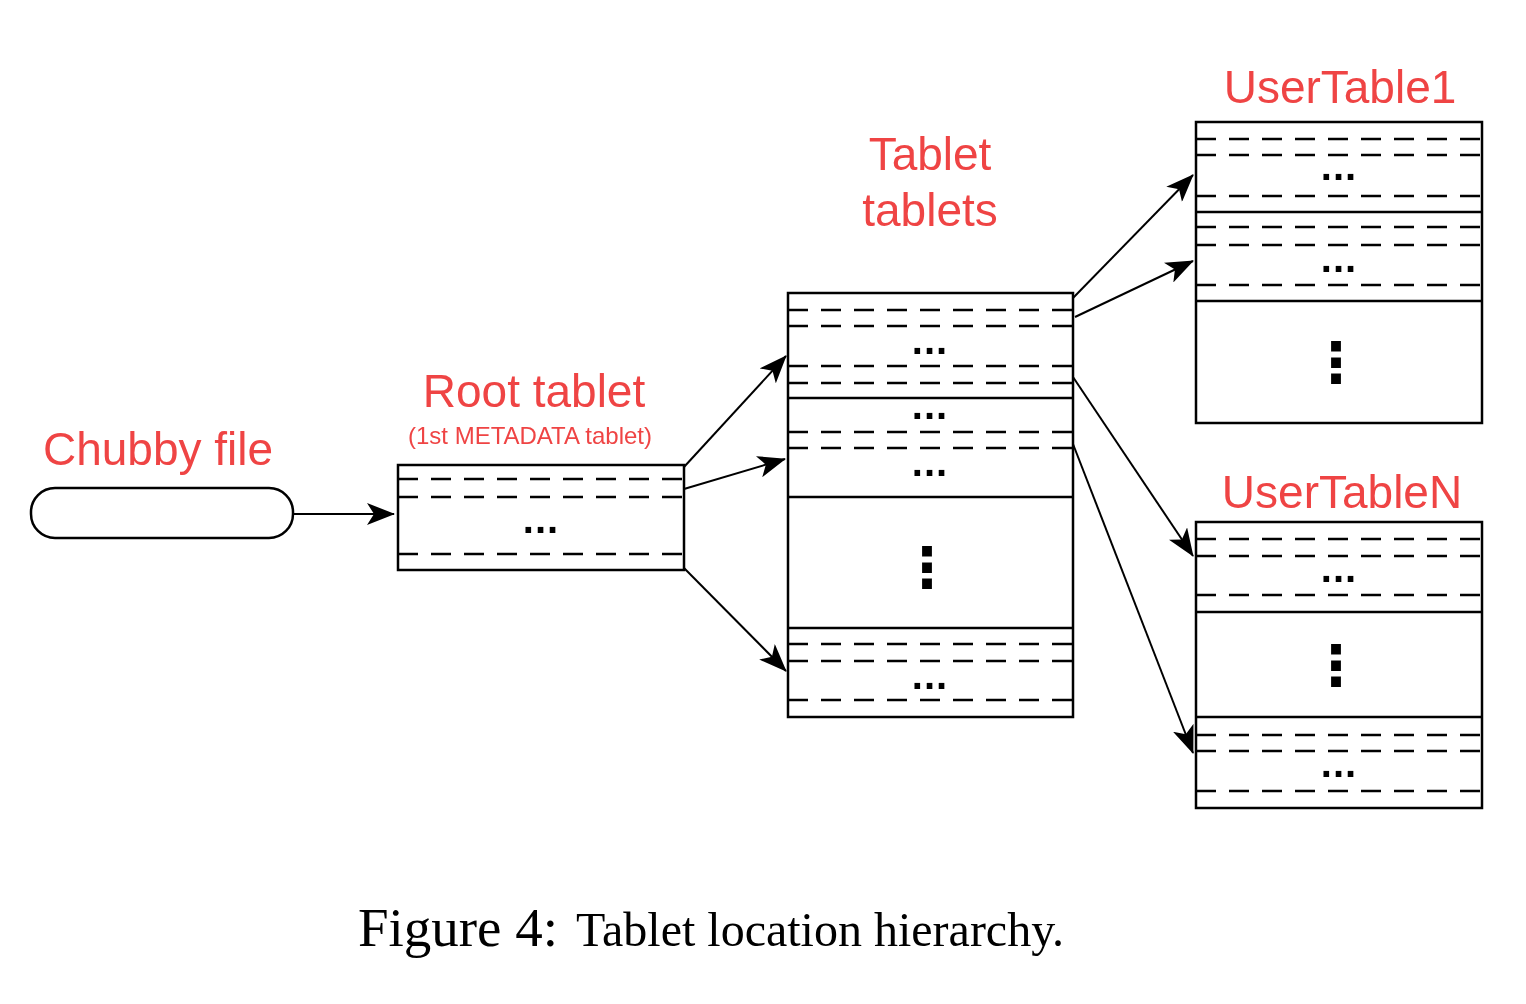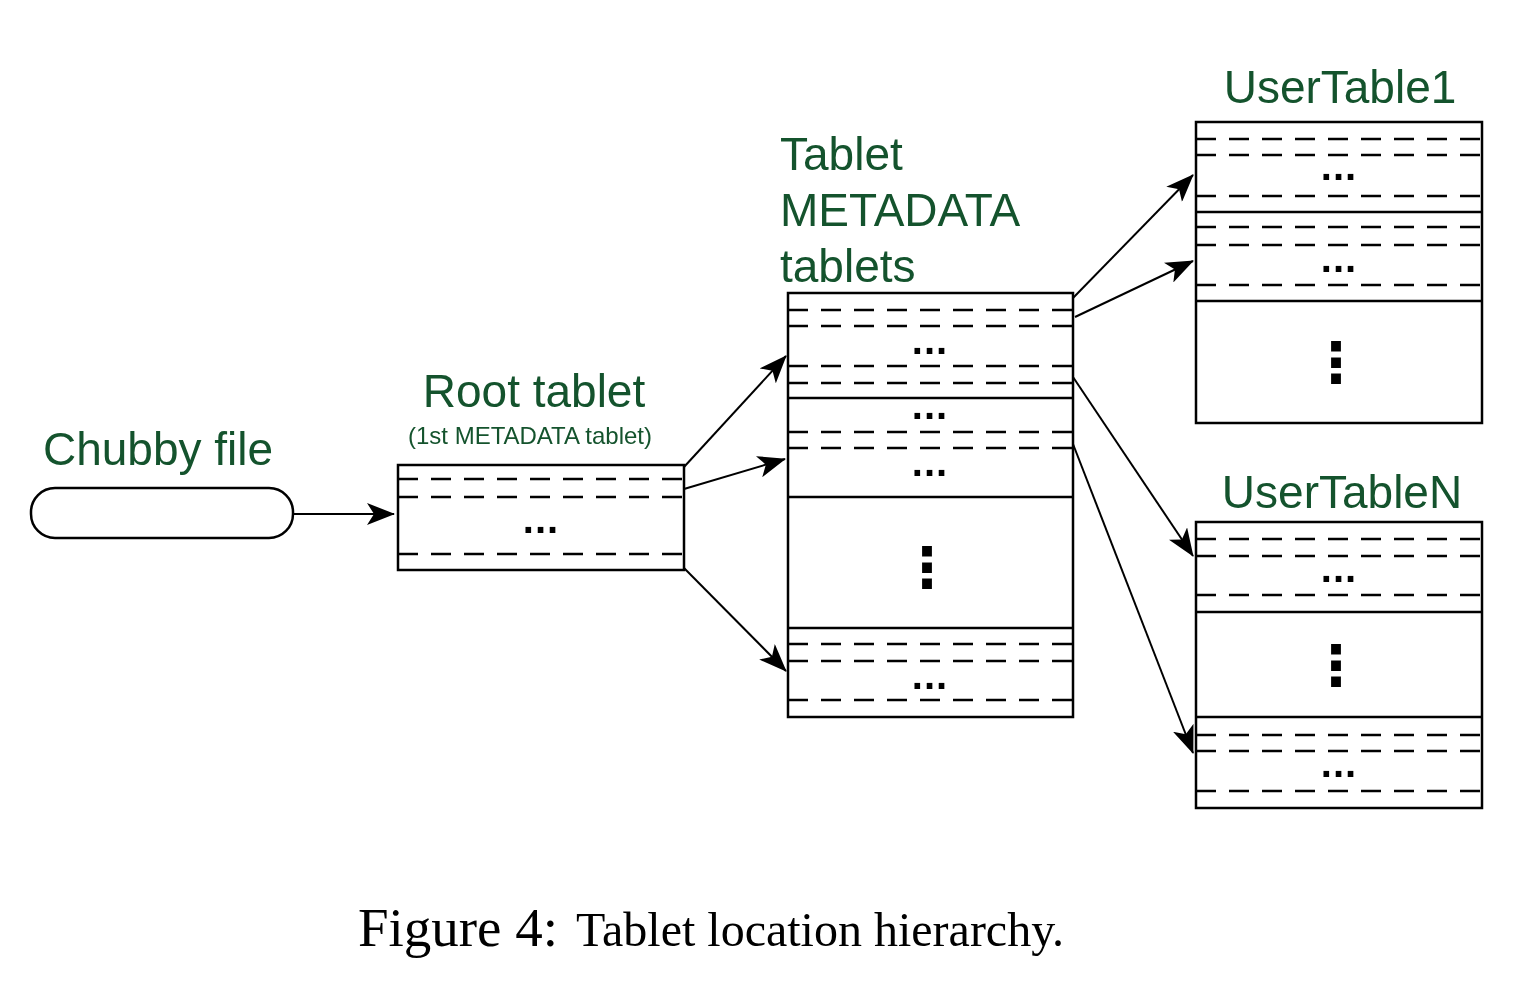--- a/index.html
+++ b/index.html
@@ -9,22 +9,23 @@
     height: 1004px;
     background: #ffffff;
     overflow: hidden;
     font-family: "Liberation Sans", "DejaVu Sans", sans-serif;
     color: #000;
   }
   .layer { position: absolute; left: 0; top: 0; }
   .lbl {
     position: absolute;
     transform: translateX(-50%);
+    text-align: center;
     white-space: nowrap;
-    color: #14532d;
+    color: #ef4444;
   }
   .lbl-main  { font-size: 46px; line-height: 50px; }
   .lbl-sub   { font-size: 24px; line-height: 32px; }
   .lbl-multi { font-size: 46px; line-height: 56px; white-space: normal; width: 300px; }
   .hdots {
     position: absolute;
     transform: translateX(-50%);
     font-weight: bold;
     font-size: 40px;
     line-height: 40px;
@@ -121,21 +122,20 @@
     <line x1="1073" y1="444" x2="1193" y2="753" stroke="#000" stroke-width="2" marker-end="url(#ah)"></line>
   </svg>
 
   <div class="lbl lbl-main" style="left:158px; top:424px;">Chubby file</div>
 
   <div class="lbl lbl-main" style="left:534px; top:366px;">Root tablet</div>
   <div class="lbl lbl-sub" style="left:530px; top:420px;">(1st METADATA tablet)</div>
 
   <div class="lbl lbl-multi" style="left:930px; top:126px;">
     <div>Tablet</div>
-    <div>METADATA</div>
     <div>tablets</div>
   </div>
 
   <div class="lbl lbl-main" style="left:1340px; top:62px;">UserTable1</div>
   <div class="lbl lbl-main" style="left:1342px; top:467px;">UserTableN</div>
 
   <div class="hdots" style="left:541px; top:499px;">...</div>
   <div class="hdots" style="left:930px; top:320px;">...</div>
   <div class="hdots" style="left:930px; top:385px;">...</div>
   <div class="hdots" style="left:930px; top:442px;">...</div>

